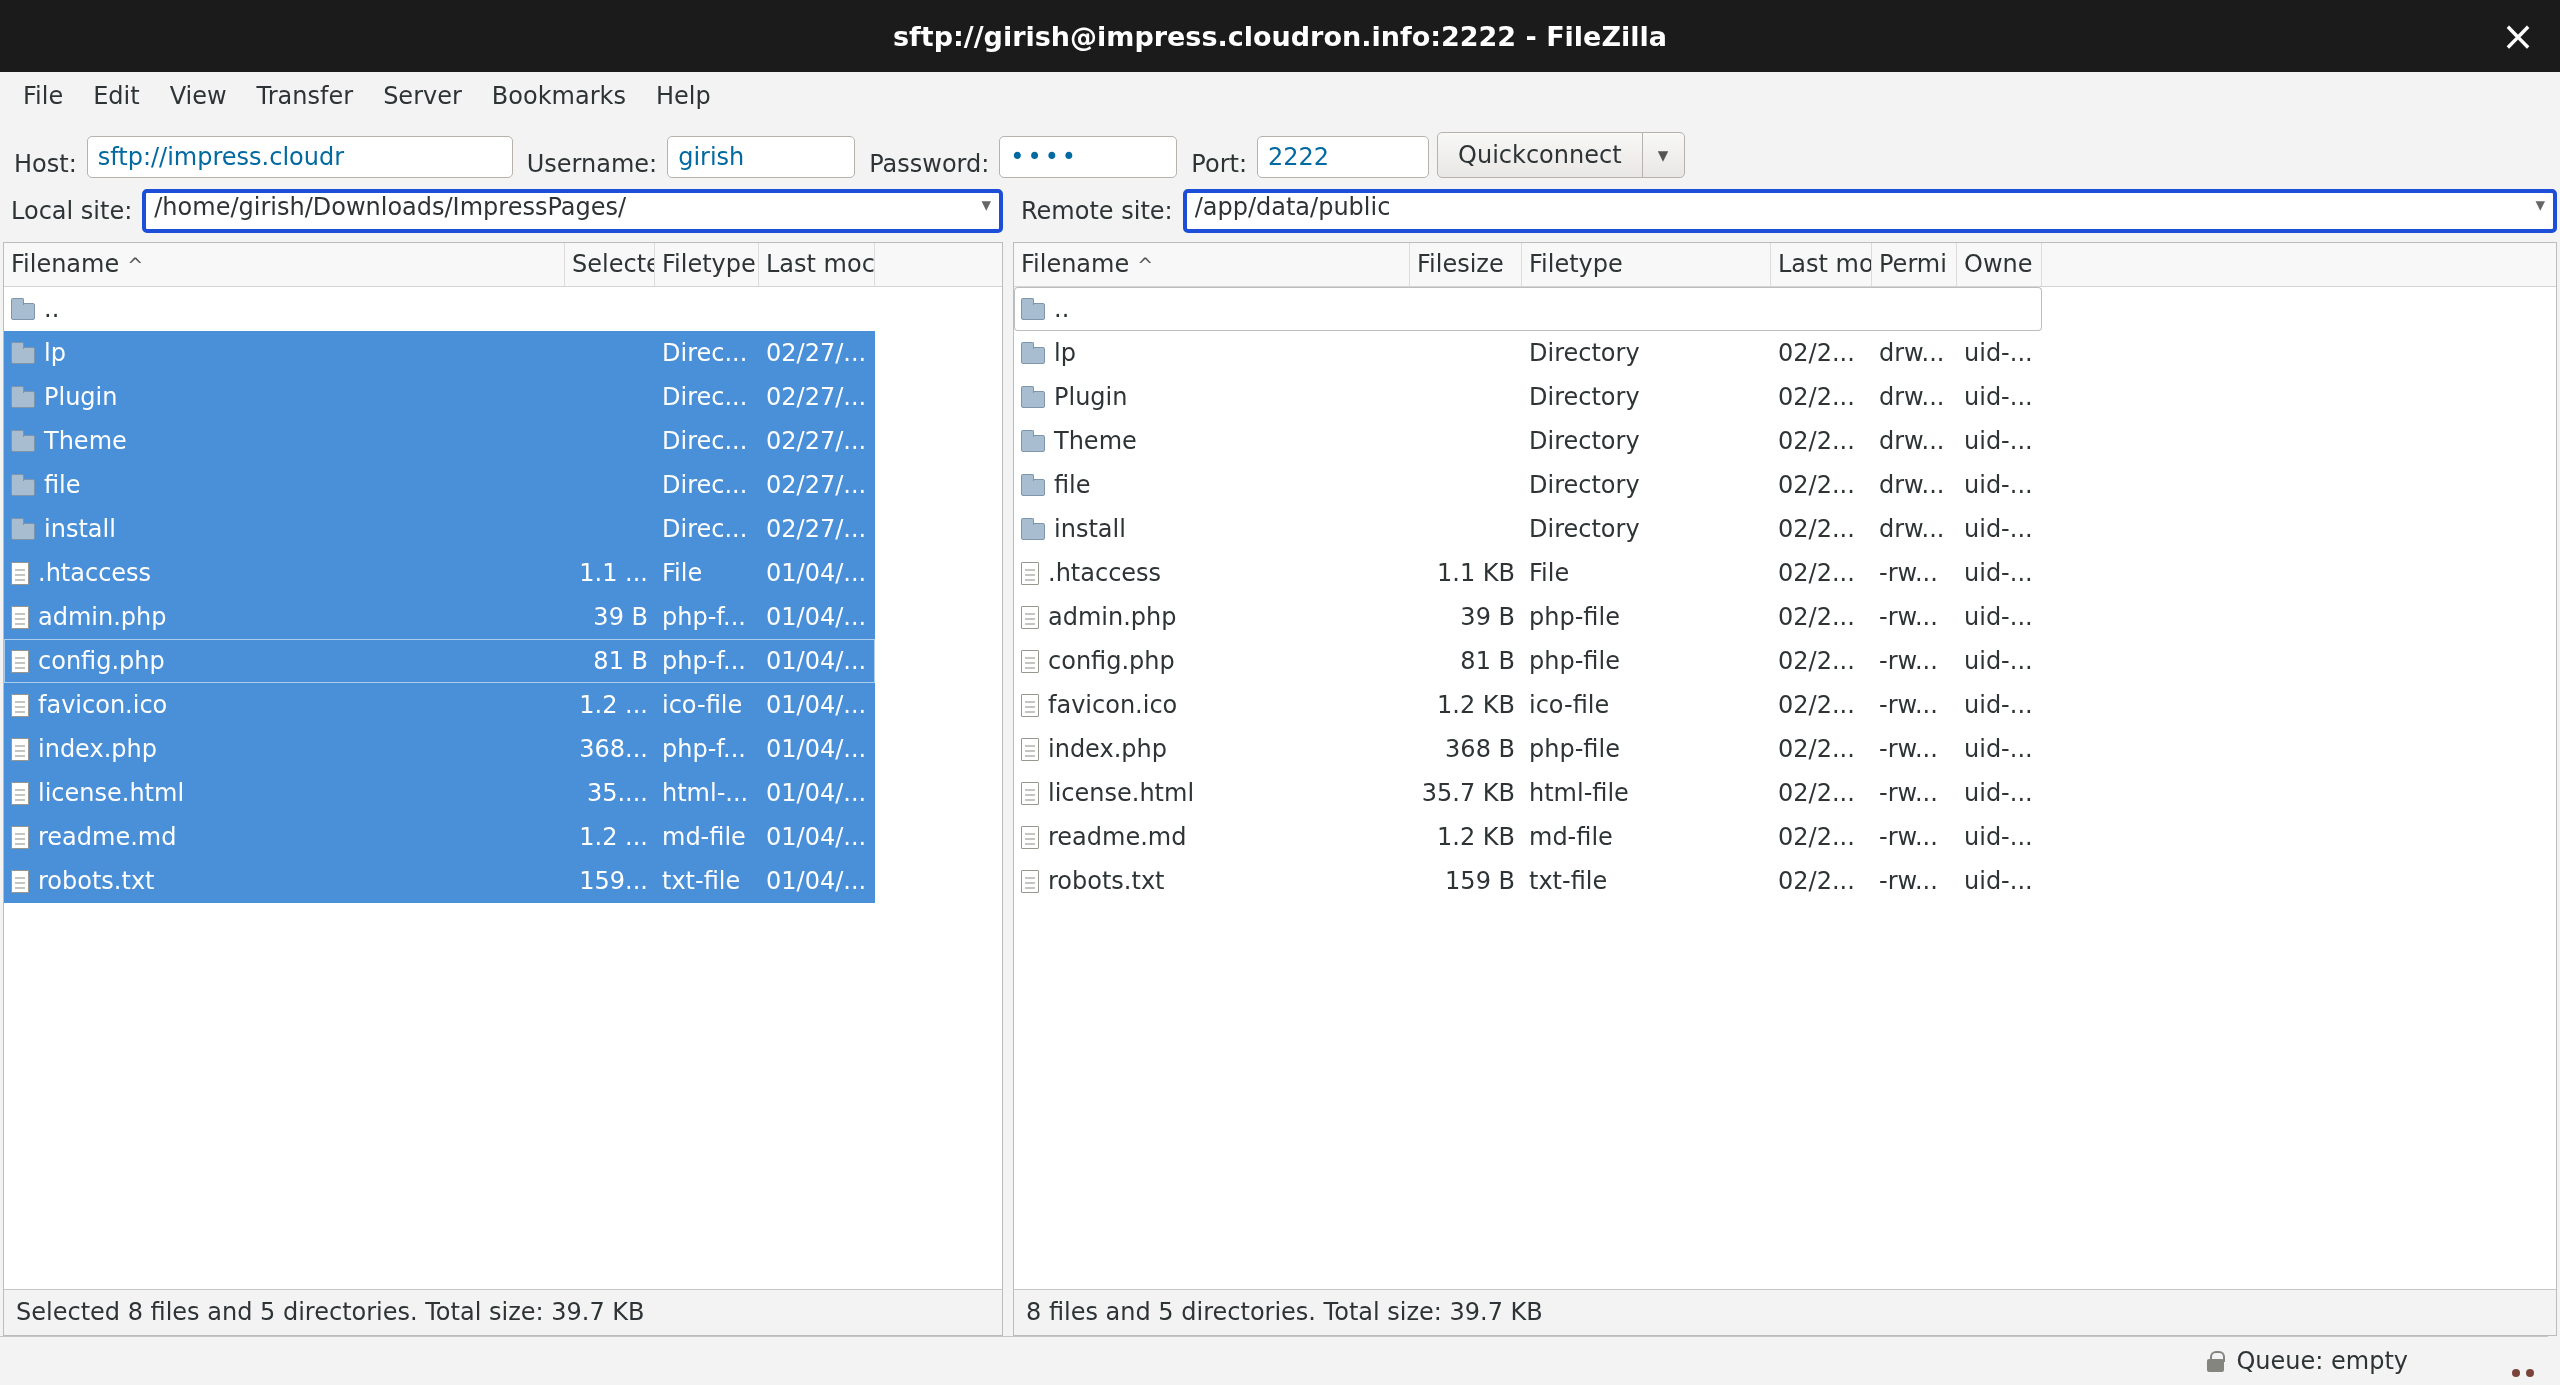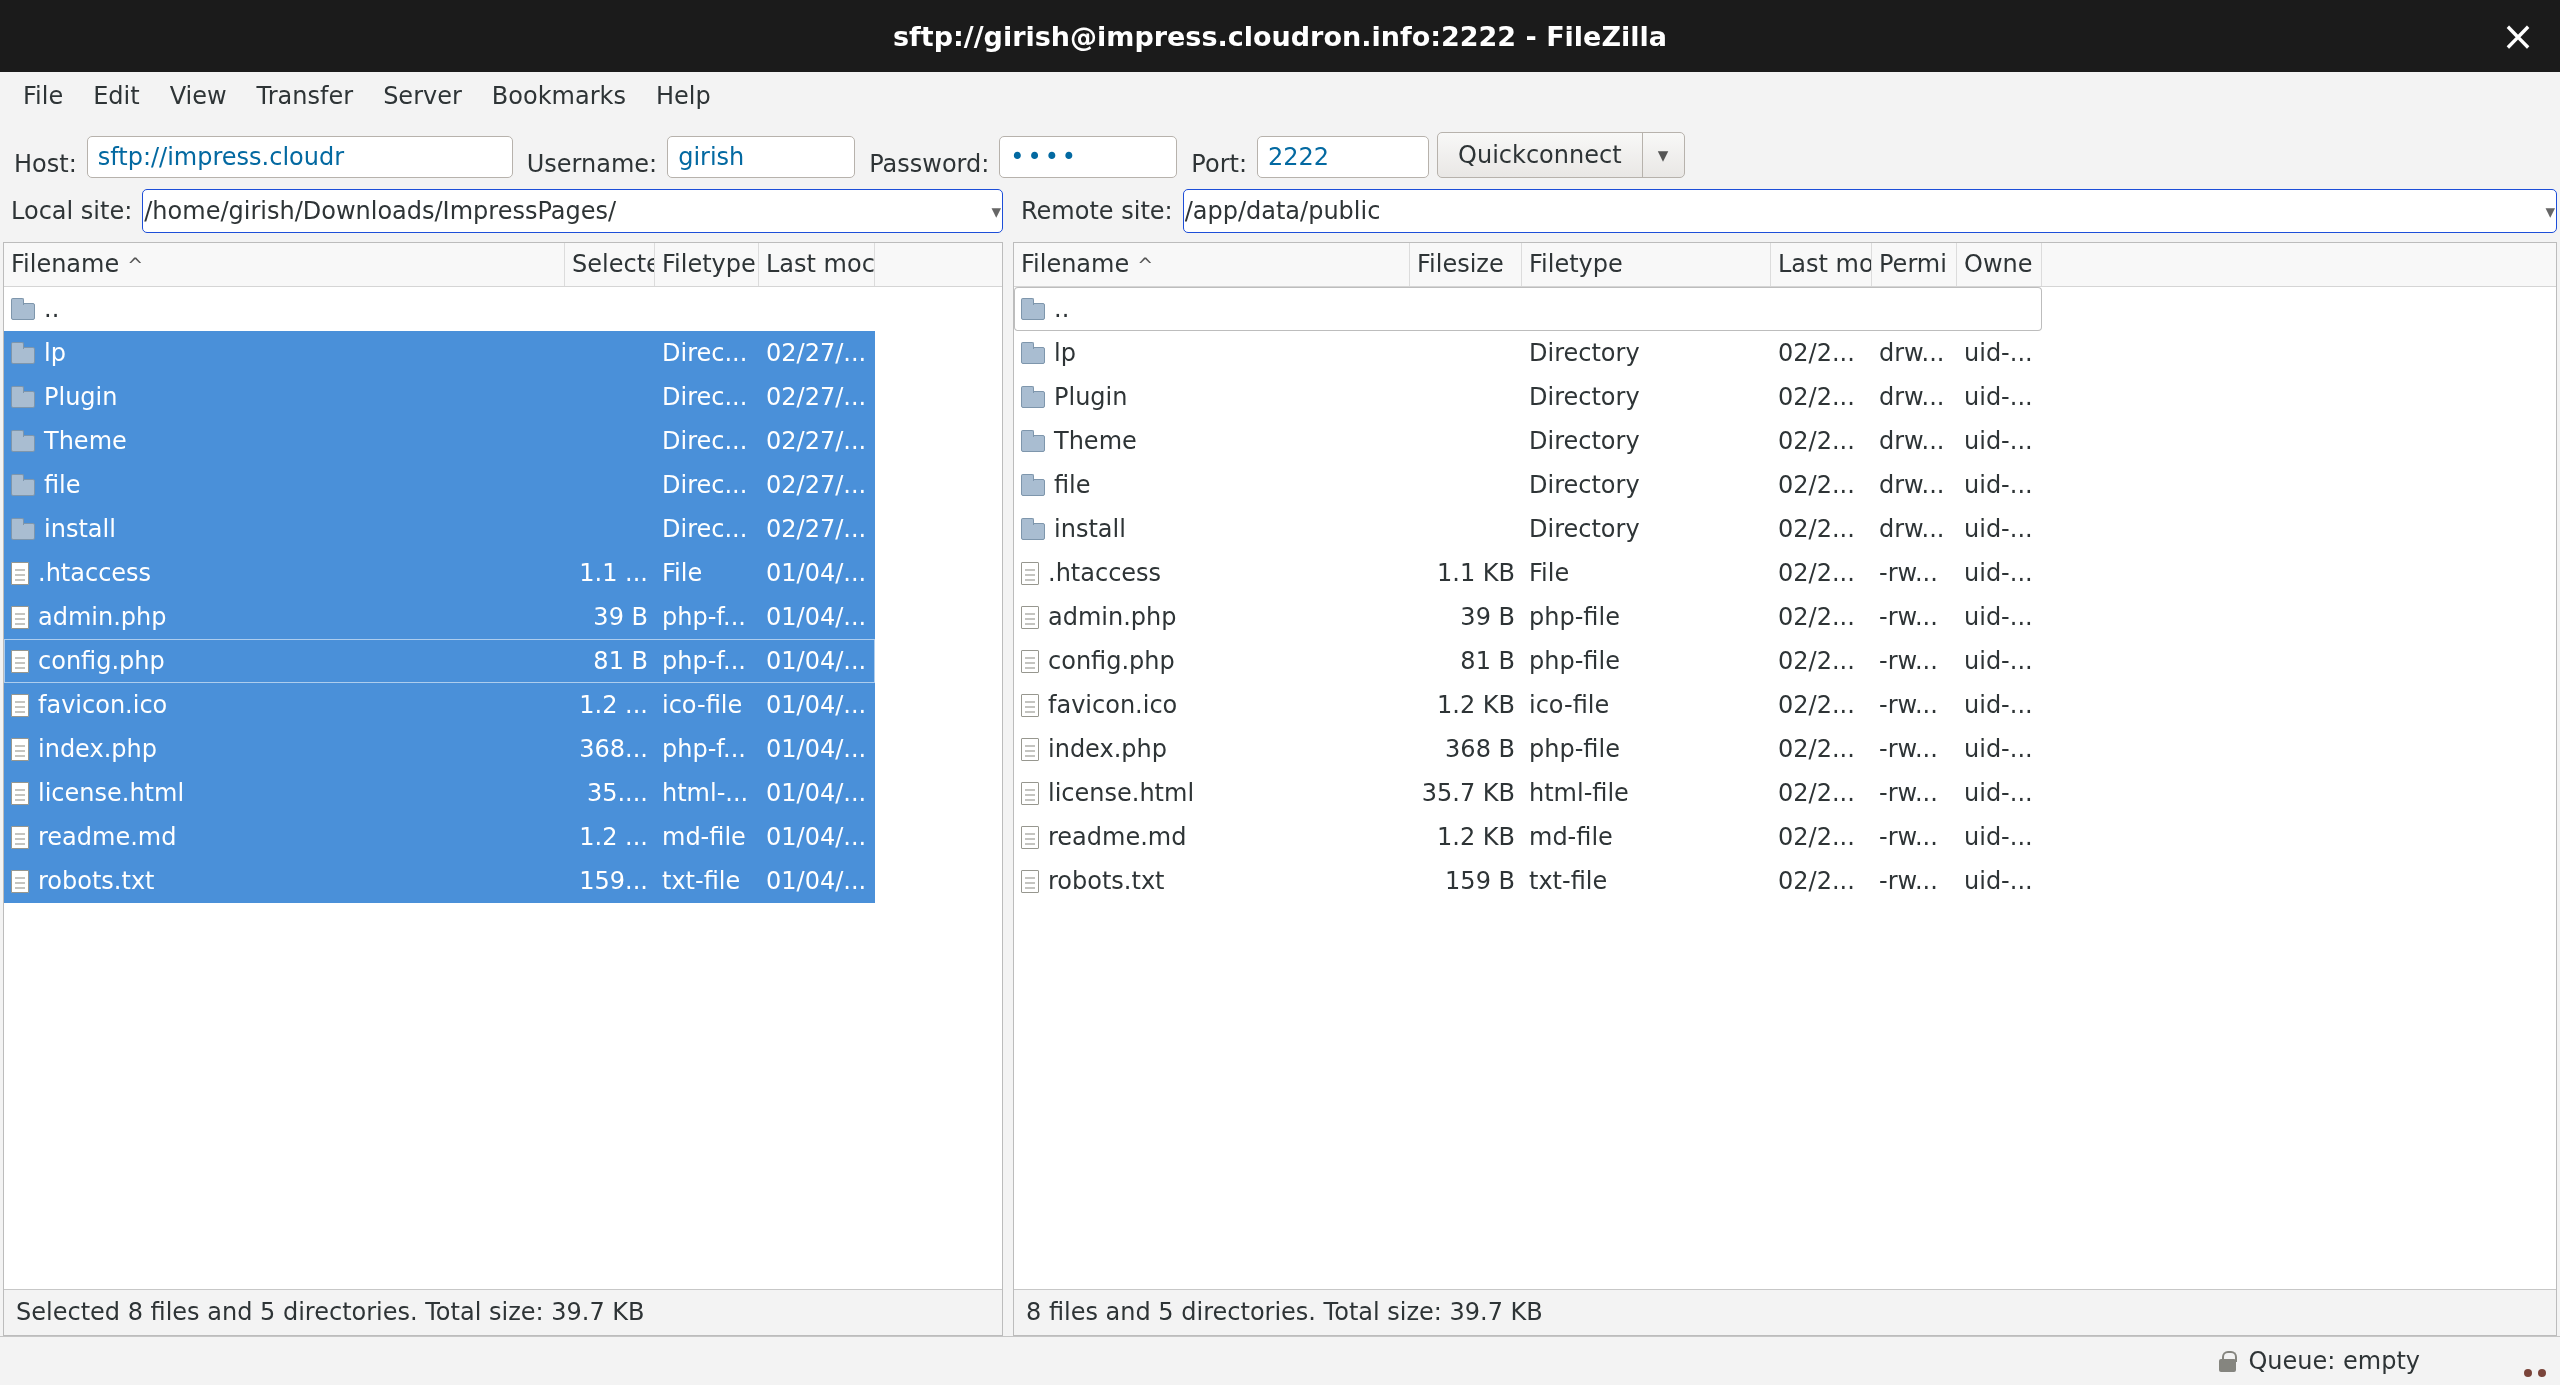--- a/index.html
+++ b/index.html
@@ -52,22 +52,22 @@
 
   
   .panes { position: absolute; top: 178px; bottom: 49px; left: 3px; right: 3px; display: flex; gap: 10px; }
   .pane { display: flex; flex-direction: column; min-width: 0; }
   .pane.local  { width: 1000px; flex: none; }
   .pane.remote { flex: 1; }
 
   .site-row { height: 46px; margin: 10px 0 8px; display: flex; align-items: center; padding-left: 8px; }
   .site-label { margin-right: 10px; white-space: nowrap; }
   .combo {
-    flex: 1; height: 44px; background: #fff; border: 1px solid #1d4ed8; border-radius: 5px;
-    display: flex; align-items: center; padding: 0 1px; min-width: 0;
+    flex: 1; height: 44px; background: #fff; border: 4px solid #1d4ed8; border-radius: 5px;
+    display: flex; align-items: flex-start; padding: 0 8px; min-width: 0;
   }
   .combo .val { flex: 1; overflow: hidden; white-space: nowrap; }
   .combo .caret { color: #666; font-size: 19px; margin-left: 8px; }
 
   .listwrap { flex: 1; border: 1px solid #bcbcbc; background: #fff; display: flex; flex-direction: column; min-height: 0; overflow: hidden; }
 
   .cols { height: 44px; display: flex; background: #f8f8f8; border-bottom: 1px solid #d5d5d5; flex: none; }
   .col { padding: 0 7px; line-height: 42px; border-right: 1px solid #dcdcdc; overflow: hidden; white-space: nowrap; }
   .col.fill { flex: 1; border-right: none; }
   .sort { color: #555; font-size: 19px; margin-left: 8px; }
@@ -97,21 +97,21 @@
   .icon-file::before { content: ""; position: absolute; left: 3px; right: 3px; top: 6px; height: 2px; background: #c4c4c0; box-shadow: 0 5px 0 #c4c4c0, 0 10px 0 #c4c4c0; }
 
   .pane-status {
     height: 46px; line-height: 44px; flex: none;
     background: #f3f3f3; border-top: 1px solid #c7c7c7;
     padding-left: 12px; overflow: hidden; white-space: nowrap;
   }
 
   
   .statusbar {
-    position: absolute; left: 0; right: 0; bottom: 0; height: 49px;
+    position: absolute; left: 0; right: 12px; bottom: 0; height: 49px;
     border-top: 1px solid #c5c5c5; background: #f3f3f3;
     display: flex; align-items: center; justify-content: flex-end;
   }
   .queue-area { display: flex; align-items: center; gap: 12px; margin-right: 140px; }
   .lock { position: relative; width: 17px; height: 13px; background: #85857f; border-radius: 2px; margin-top: 8px; }
   .lock::before {
     content: ""; position: absolute; top: -8px; left: 3px; width: 11px; height: 9px;
     border: 2px solid #85857f; border-bottom: none; border-radius: 6px 6px 0 0;
   }
   .grip-dots { position: absolute; right: 14px; bottom: 8px; display: flex; gap: 6px; }

